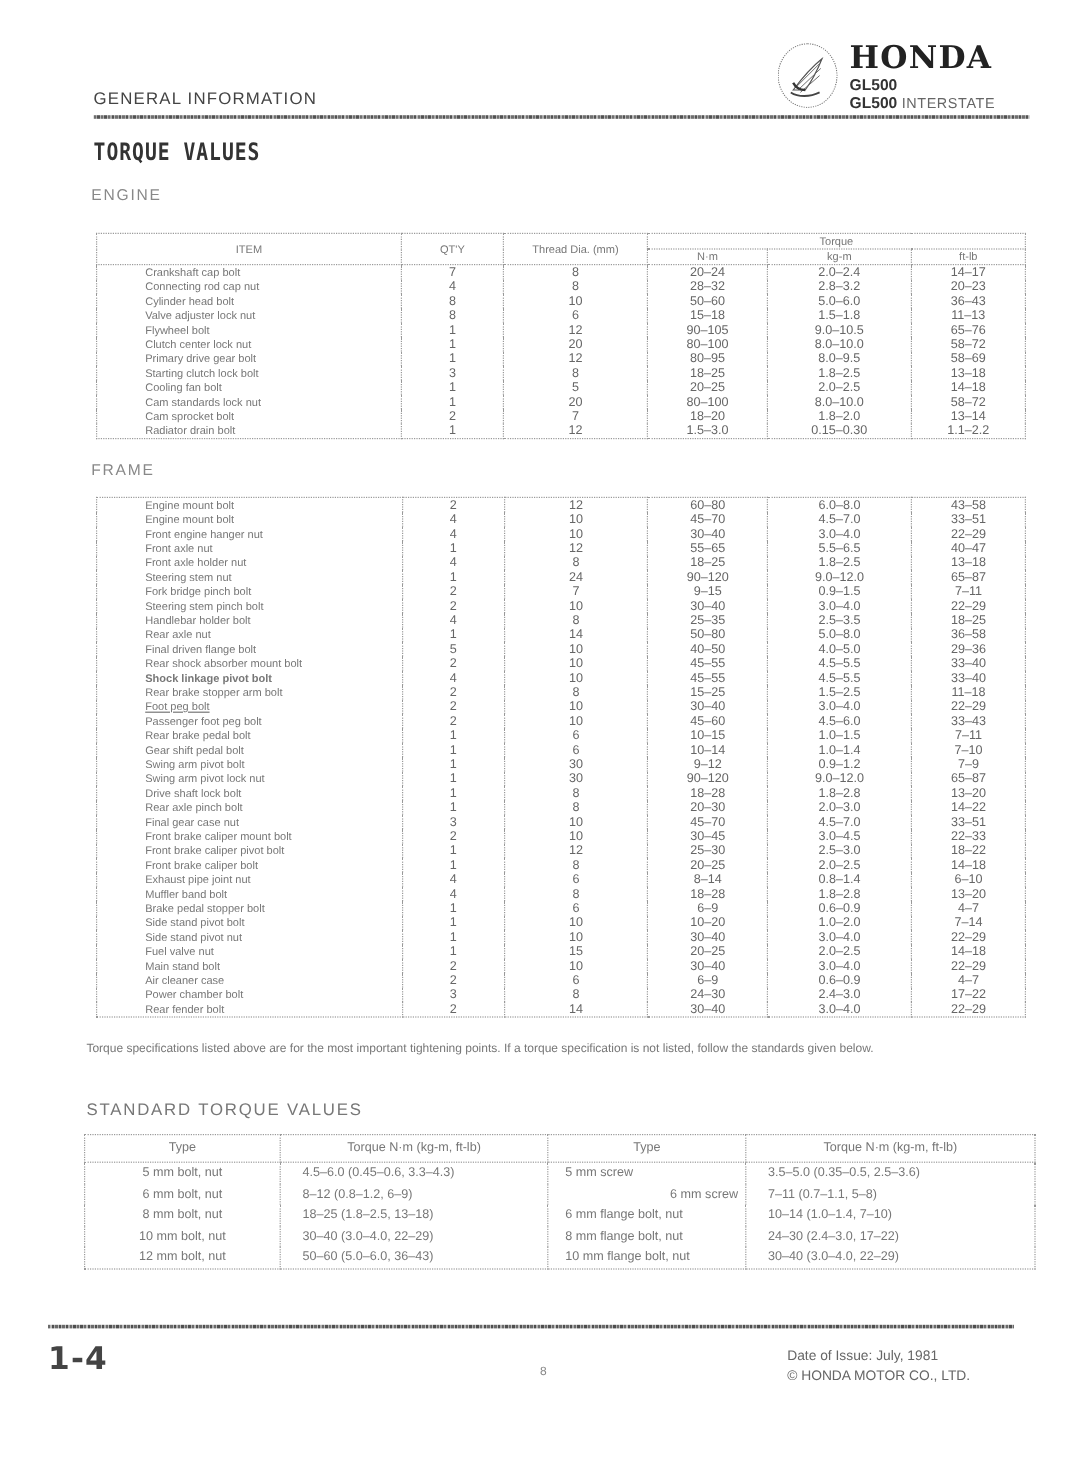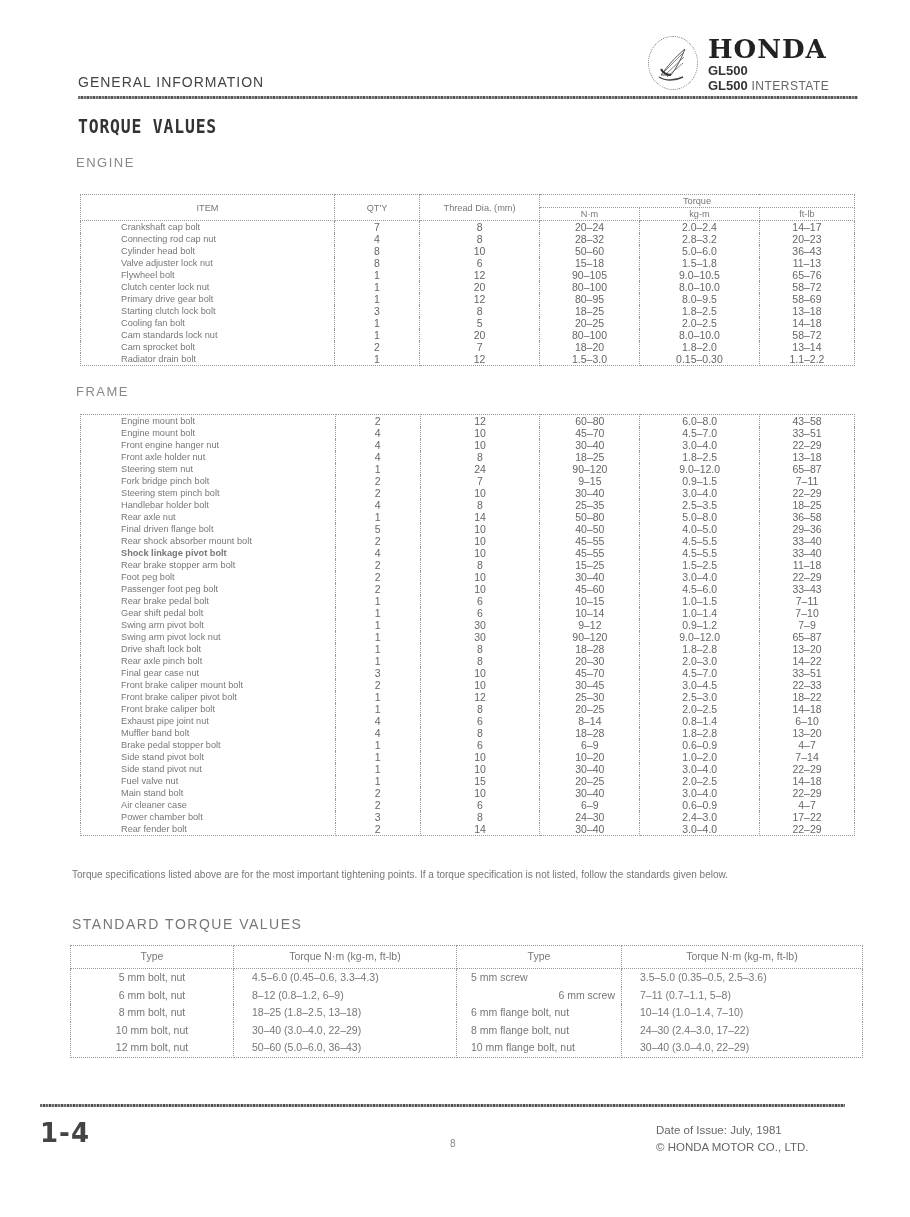--- a/index.html
+++ b/index.html
@@ -203,20 +203,28 @@
       </tr>
       <tr>
         <td class="c-item bd-l bd-r" style="height: 11.9px;">Front engine hanger nut</td>
         <td class="c-ctr num bd-r" style="height: 11.9px;">4</td>
         <td class="c-ctr num bd-r" style="height: 11.9px;">10</td>
         <td class="c-ctr num bd-r" style="height: 11.9px;">30–40</td>
         <td class="c-ctr num bd-r" style="height: 11.9px;">3.0–4.0</td>
         <td class="c-ctr num bd-r" style="height: 11.9px;">22–29</td>
       </tr>
       <tr>
+        <td class="c-item bd-l bd-r" style="height: 11.9px;">Front axle nut</td>
+        <td class="c-ctr num bd-r" style="height: 11.9px;">1</td>
+        <td class="c-ctr num bd-r" style="height: 11.9px;">12</td>
+        <td class="c-ctr num bd-r" style="height: 11.9px;">55–65</td>
+        <td class="c-ctr num bd-r" style="height: 11.9px;">5.5–6.5</td>
+        <td class="c-ctr num bd-r" style="height: 11.9px;">40–47</td>
+      </tr>
+      <tr>
         <td class="c-item bd-l bd-r" style="height: 11.9px;">Front axle holder nut</td>
         <td class="c-ctr num bd-r" style="height: 11.9px;">4</td>
         <td class="c-ctr num bd-r" style="height: 11.9px;">8</td>
         <td class="c-ctr num bd-r" style="height: 11.9px;">18–25</td>
         <td class="c-ctr num bd-r" style="height: 11.9px;">1.8–2.5</td>
         <td class="c-ctr num bd-r" style="height: 11.9px;">13–18</td>
       </tr>
       <tr>
         <td class="c-item bd-l bd-r" style="height: 11.9px;">Steering stem nut</td>
         <td class="c-ctr num bd-r" style="height: 11.9px;">1</td>
@@ -283,21 +291,21 @@
       </tr>
       <tr>
         <td class="c-item bd-l bd-r" style="height: 11.9px;">Rear brake stopper arm bolt</td>
         <td class="c-ctr num bd-r" style="height: 11.9px;">2</td>
         <td class="c-ctr num bd-r" style="height: 11.9px;">8</td>
         <td class="c-ctr num bd-r" style="height: 11.9px;">15–25</td>
         <td class="c-ctr num bd-r" style="height: 11.9px;">1.5–2.5</td>
         <td class="c-ctr num bd-r" style="height: 11.9px;">11–18</td>
       </tr>
       <tr>
-        <td class="c-item bd-l bd-r" style="height: 11.9px;">Foot peg bolt</td>
+        <td class="c-item bd-l bd-r" style="height: 11.9px; text-decoration: underline;">Foot peg bolt</td>
         <td class="c-ctr num bd-r" style="height: 11.9px;">2</td>
         <td class="c-ctr num bd-r" style="height: 11.9px;">10</td>
         <td class="c-ctr num bd-r" style="height: 11.9px;">30–40</td>
         <td class="c-ctr num bd-r" style="height: 11.9px;">3.0–4.0</td>
         <td class="c-ctr num bd-r" style="height: 11.9px;">22–29</td>
       </tr>
       <tr>
         <td class="c-item bd-l bd-r" style="height: 11.9px;">Passenger foot peg bolt</td>
         <td class="c-ctr num bd-r" style="height: 11.9px;">2</td>
         <td class="c-ctr num bd-r" style="height: 11.9px;">10</td>

